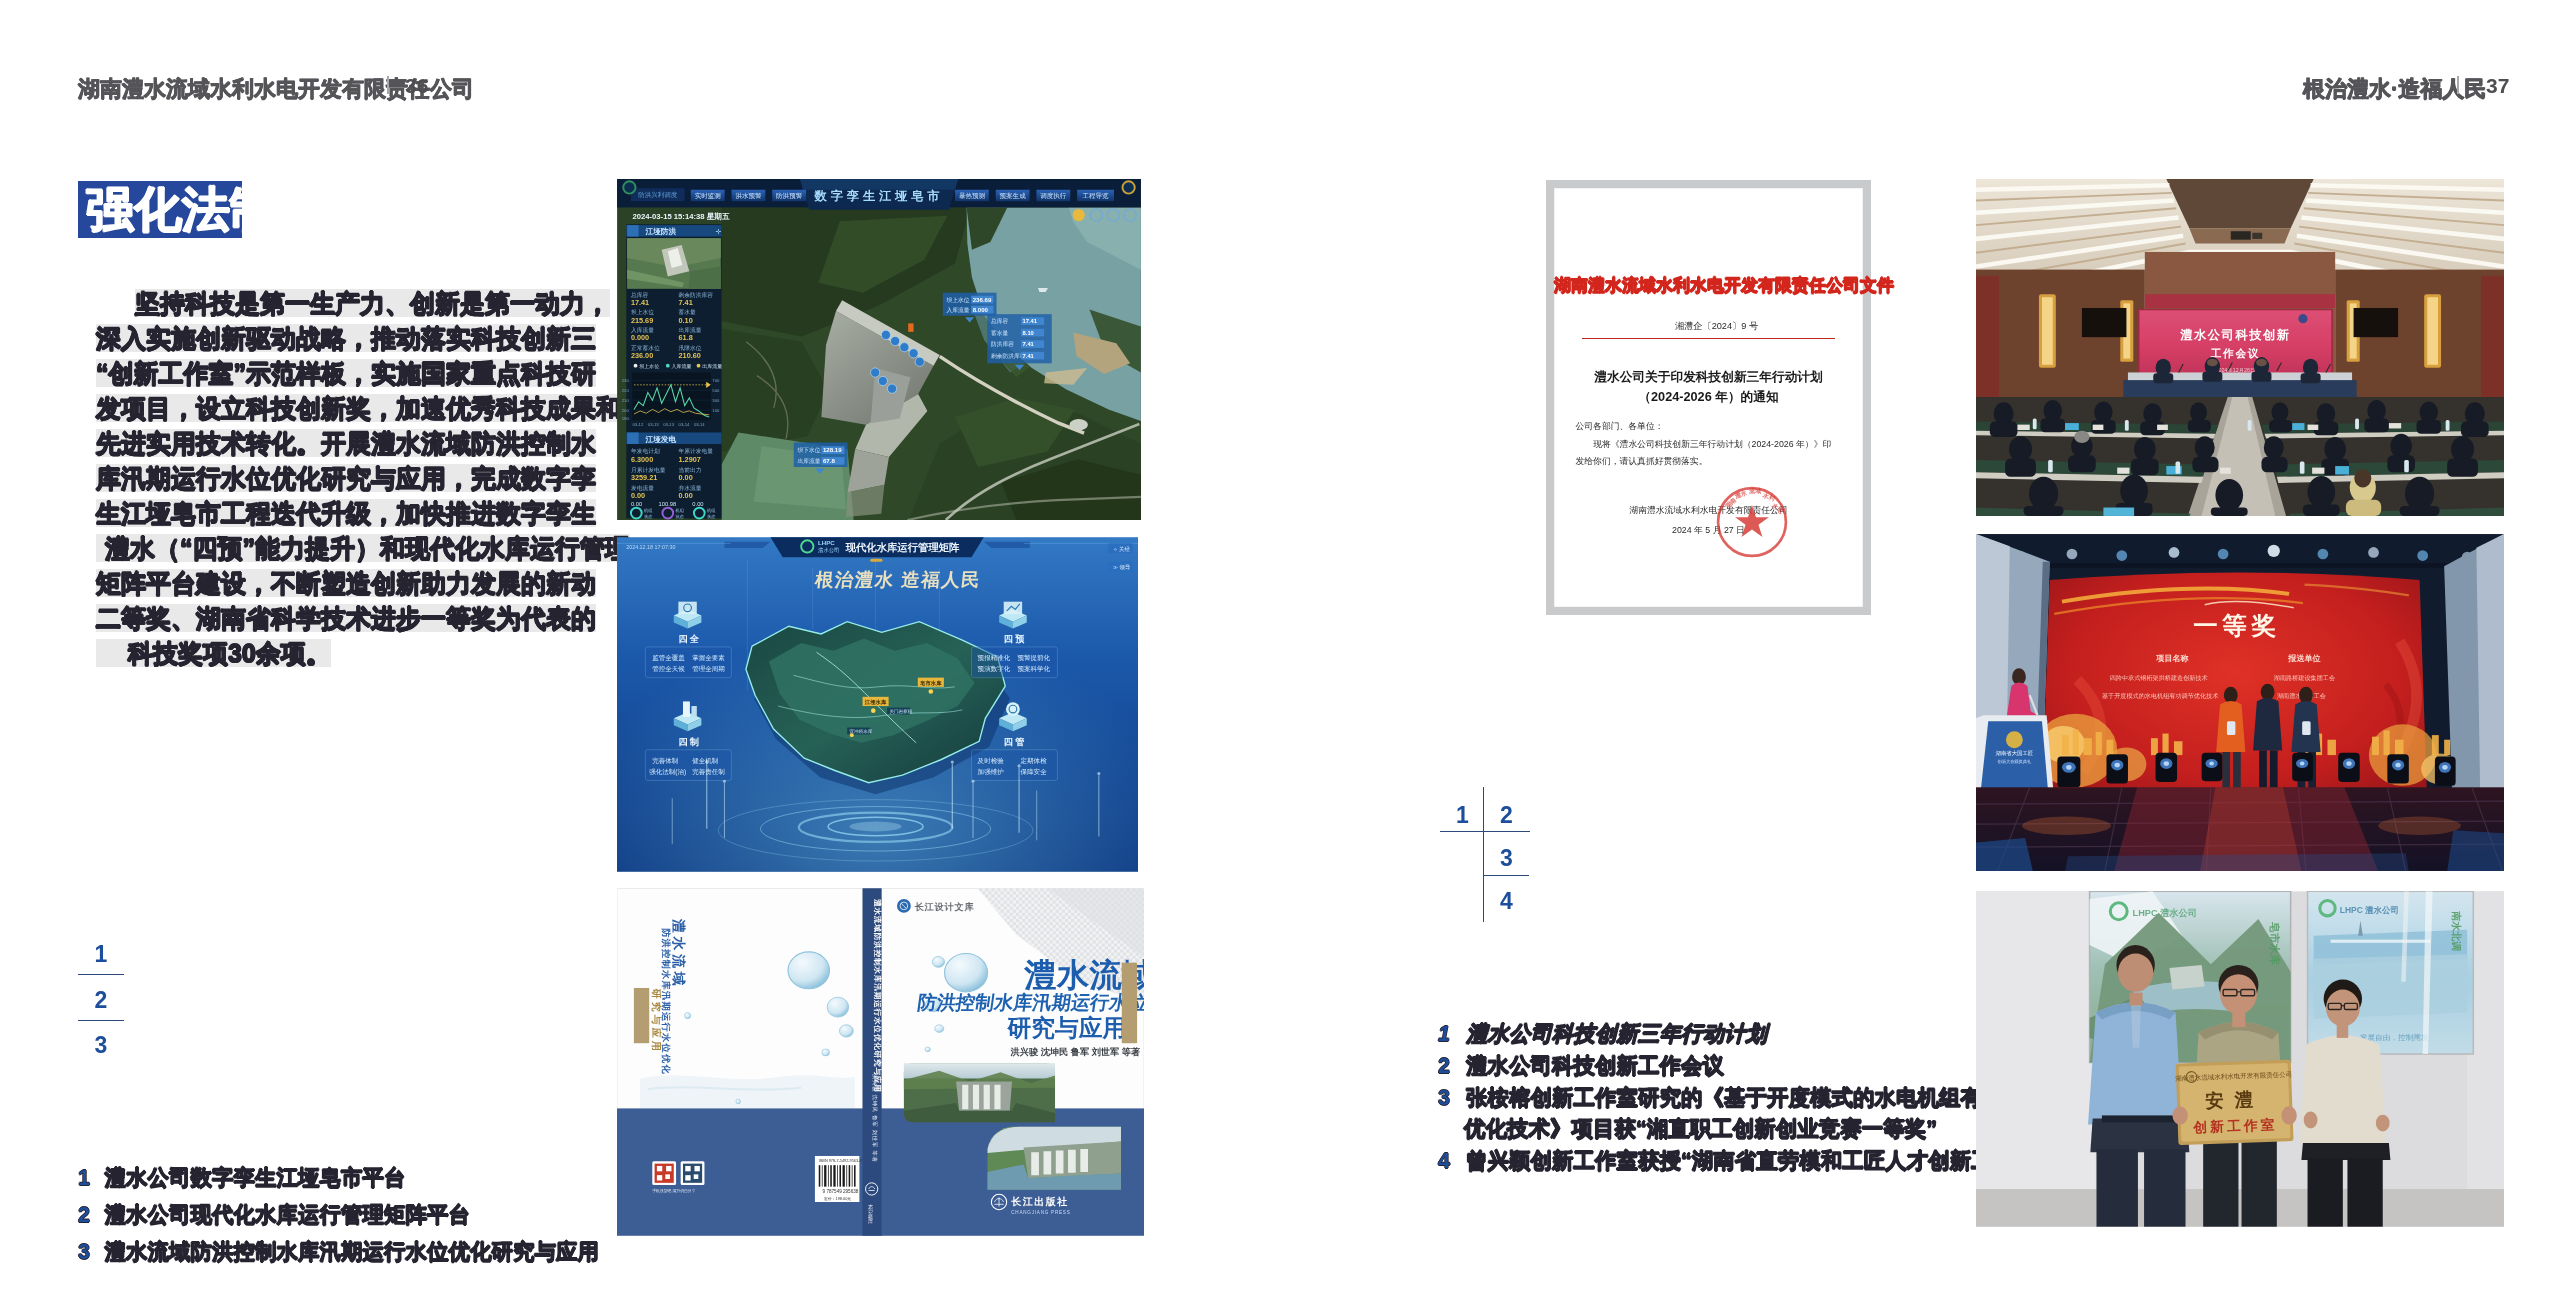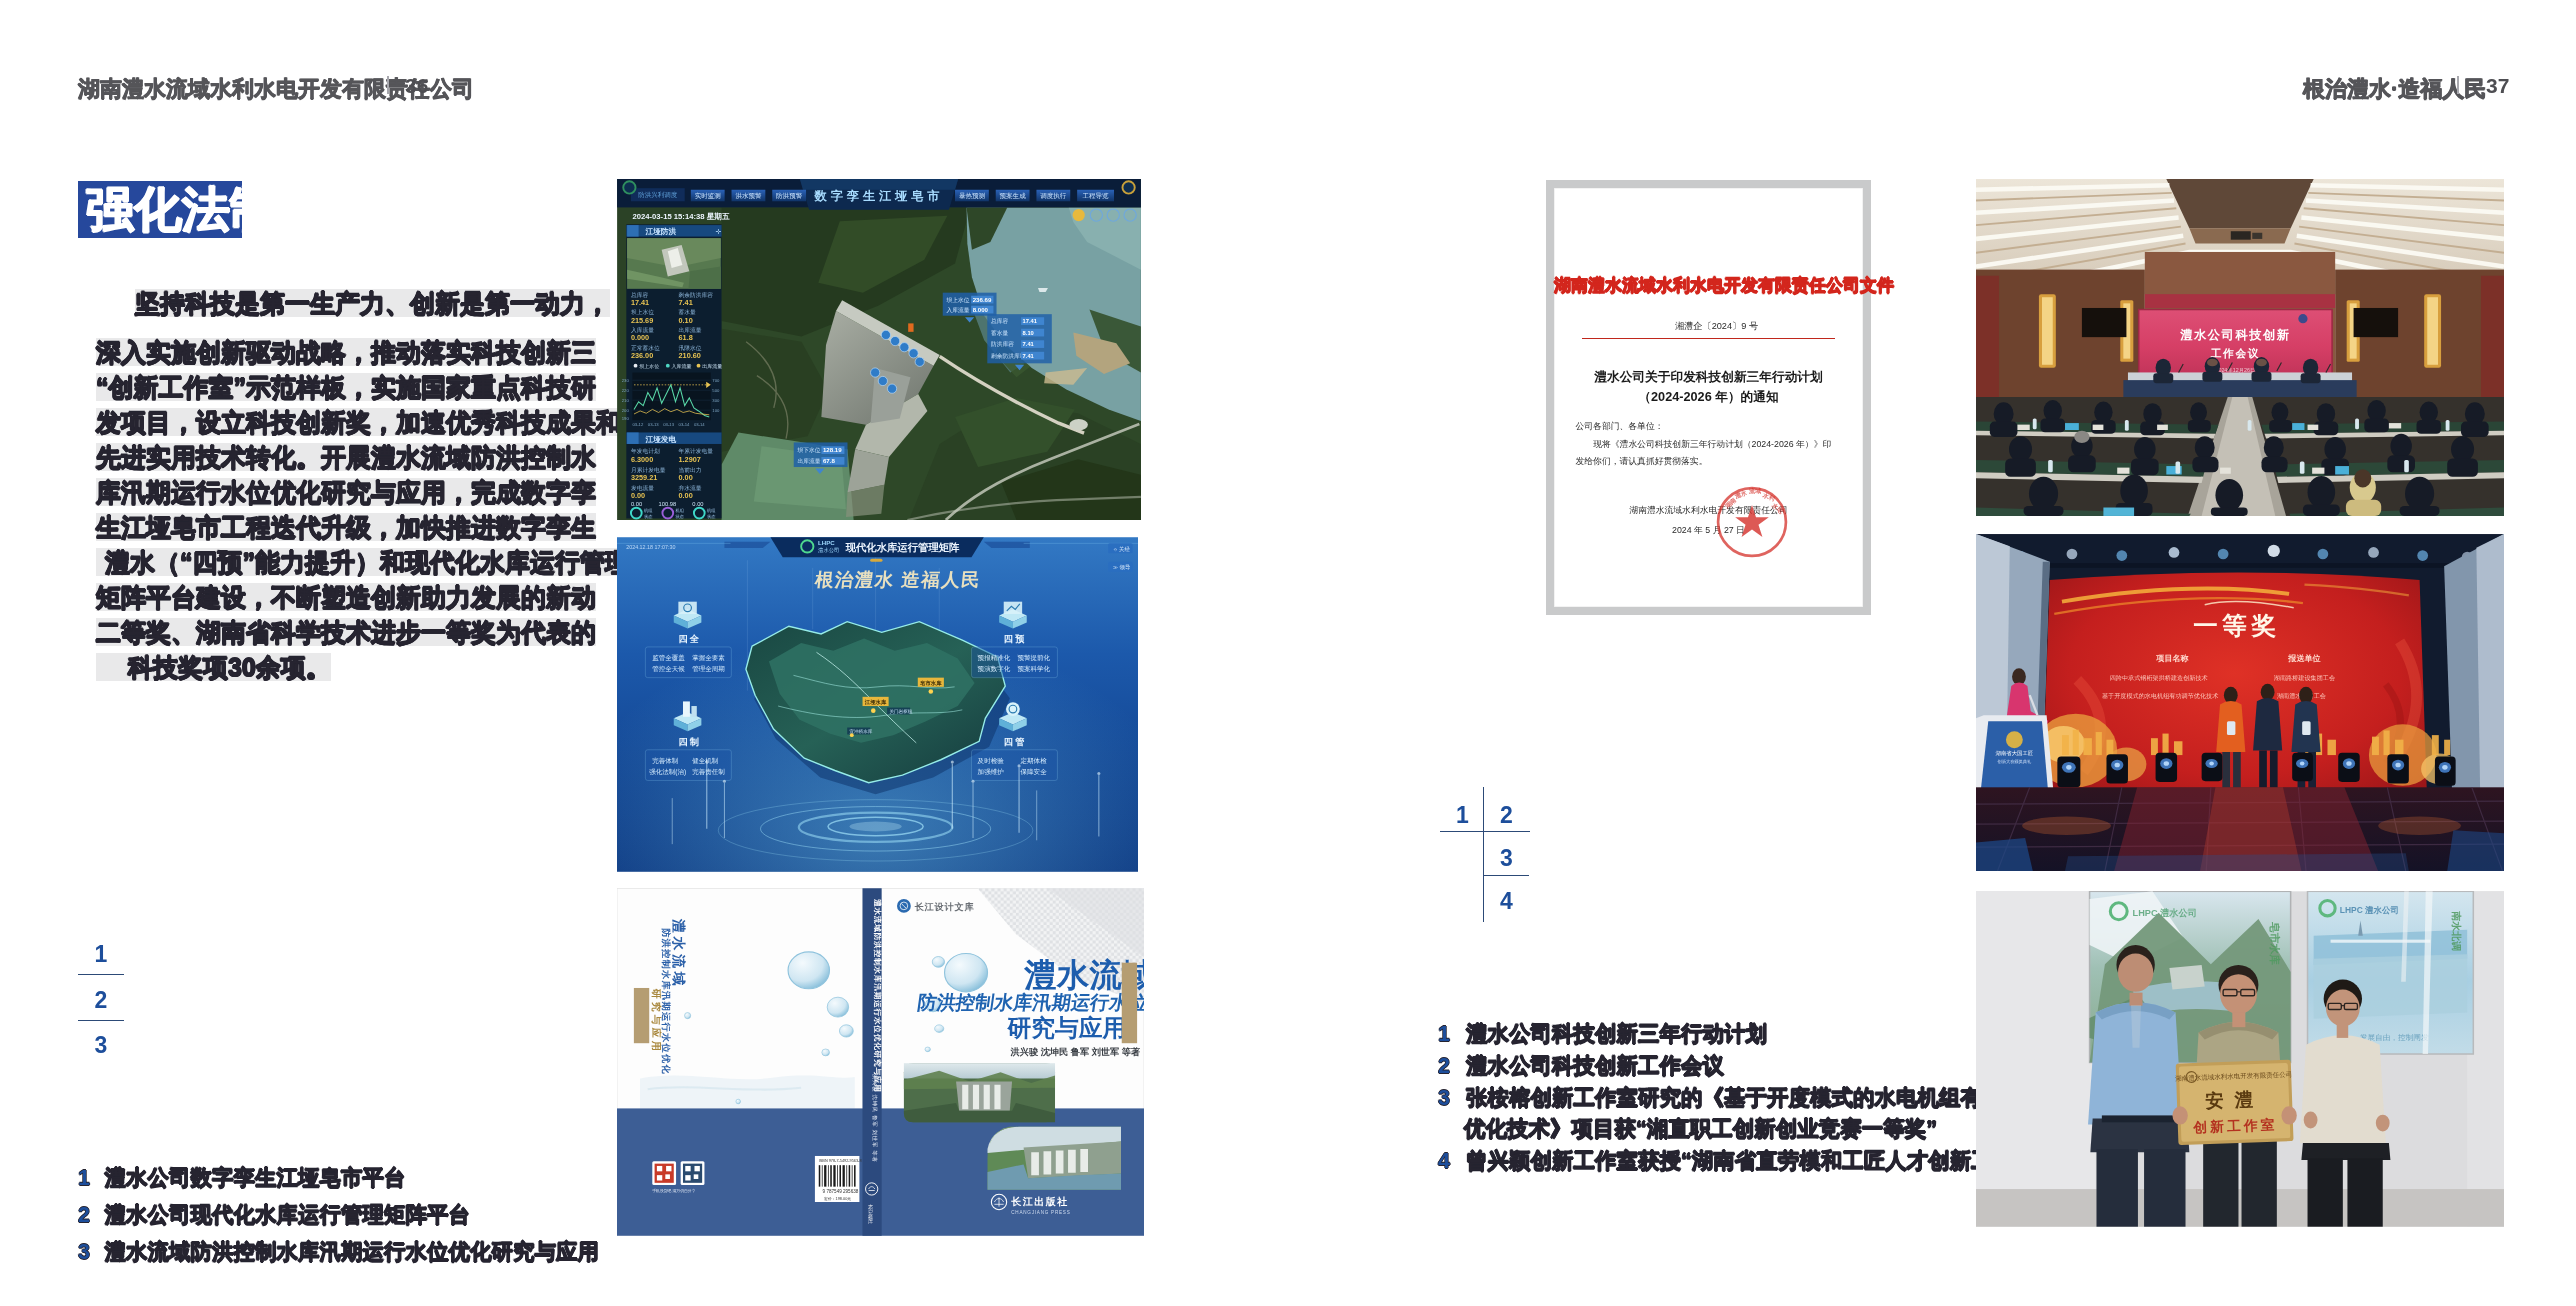--- a/index.html
+++ b/index.html
@@ -22,21 +22,21 @@
 <div class="abs" style="left:2457px;top:76px;width:1.9px;height:17.7px;background:#a8a8ae;"></div>
 
 <div class="abs" style="left:2486px;top:74px;font-size:21px;font-weight:bold;color:#4e4e52;">37</div>
 
 <div class="abs" style="left:78px;top:181px;width:164px;height:57px;background:#26489c;"></div>
 
 <div class="abs" style="left:86px;top:190px;font-size:48px;font-weight:bold;color:#ffffff;line-height:40px;text-shadow:0.9px 0 #fff,-0.9px 0 #fff,0 0.9px #fff,0 -0.9px #fff;">强化法制</div>
 
 <div class="abs cjk" style="left:96px;top:286px;font-size:25px;font-weight:bold;color:#262430;line-height:35px;white-space:nowrap;text-shadow:0.8px 0 #262430,-0.8px 0 #262430,0 0.8px #262430,0 -0.8px #262430,0.6px 0.6px #262430,-0.6px 0.6px #262430;">
 <div style="height:35px;"><span style="display:inline-block;width:39px;"></span><span style="background:rgba(38,36,48,0.10);">坚持科技是第一生产力、创新是第一动力，</span></div>
-<div style="height:35px;margin-top:14px;"><span style="background:rgba(38,36,48,0.10);">深入实施创新驱动战略，推动落实科技创新三</span></div>
+<div style="height:35px;"><span style="background:rgba(38,36,48,0.10);">深入实施创新驱动战略，推动落实科技创新三</span></div>
 <div style="height:35px;"><span style="background:rgba(38,36,48,0.10);">“创新工作室”示范样板，实施国家重点科技研</span></div>
 <div style="height:35px;"><span style="background:rgba(38,36,48,0.10);">发项目，设立科技创新奖，加速优秀科技成果和</span></div>
 <div style="height:35px;"><span style="background:rgba(38,36,48,0.10);">先进实用技术转化。开展澧水流域防洪控制水</span></div>
 <div style="height:35px;"><span style="background:rgba(38,36,48,0.10);">库汛期运行水位优化研究与应用，完成数字孪</span></div>
 <div style="height:35px;"><span style="background:rgba(38,36,48,0.10);">生江垭皂市工程迭代升级，加快推进数字孪生</span></div>
 <div style="height:35px;"><span style="background:rgba(38,36,48,0.10);padding-left:9px;">澧水（“四预”能力提升）和现代化水库运行管理</span></div>
 <div style="height:35px;"><span style="background:rgba(38,36,48,0.10);">矩阵平台建设，不断塑造创新助力发展的新动</span></div>
 <div style="height:35px;"><span style="background:rgba(38,36,48,0.10);">二等奖、湖南省科学技术进步一等奖为代表的</span></div>
 <div style="height:35px;"><span style="background:rgba(38,36,48,0.10);padding-left:32px;">科技奖项30余项。</span></div>
 </div>
@@ -64,21 +64,21 @@
 <div class="abs" style="left:1491px;top:802px;width:31px;text-align:center;font-size:23px;font-weight:bold;color:#1d4e9b;">2</div>
 
 <div class="abs" style="left:1440px;top:831px;width:90px;border-top:1.5px solid #2c4a77;"></div>
 
 <div class="abs" style="left:1491px;top:845px;width:31px;text-align:center;font-size:23px;font-weight:bold;color:#1d4e9b;">3</div>
 
 <div class="abs" style="left:1483px;top:875px;width:46px;border-top:1.5px solid #2c4a77;"></div>
 
 <div class="abs" style="left:1491px;top:888px;width:31px;text-align:center;font-size:23px;font-weight:bold;color:#1d4e9b;">4</div>
 
-<div class="abs" style="left:1438px;top:1019px;font-size:21.5px;font-weight:bold;color:#262430;white-space:nowrap;text-shadow:0.7px 0 #262430,-0.7px 0 #262430,0 0.7px #262430,0 -0.7px #262430;"><span style="color:#1d4e9b;">1</span><span style="display:inline-block;width:16px;"></span>澧水公司科技创新三年行动计划</div>
+<div class="abs" style="left:1438px;top:1019px;font-size:21.5px;font-weight:bold;color:#262430;white-space:nowrap;text-shadow:0.7px 0 #262430,-0.7px 0 #262430,0 0.7px #262430,0 -0.7px #262430;font-style:italic;"><span style="color:#1d4e9b;">1</span><span style="display:inline-block;width:16px;"></span>澧水公司科技创新三年行动计划</div>
 
 <div class="abs" style="left:1438px;top:1051px;font-size:21.5px;font-weight:bold;color:#262430;white-space:nowrap;text-shadow:0.7px 0 #262430,-0.7px 0 #262430,0 0.7px #262430,0 -0.7px #262430;"><span style="color:#1d4e9b;">2</span><span style="display:inline-block;width:16px;"></span>澧水公司科技创新工作会议</div>
 
 <div class="abs" style="left:1438px;top:1083px;font-size:21.5px;font-weight:bold;color:#262430;line-height:31px;white-space:nowrap;text-shadow:0.7px 0 #262430,-0.7px 0 #262430,0 0.7px #262430,0 -0.7px #262430;"><span style="color:#1d4e9b;">3</span><span style="display:inline-block;width:16px;"></span>张桉榕创新工作室研究的《基于开度模式的水电机组有功调节<br><span style="display:inline-block;width:26px;"></span>优化技术》项目获“湘直职工创新创业竞赛一等奖”</div>
 
 <div class="abs" style="left:1438px;top:1146px;font-size:21.5px;font-weight:bold;color:#262430;white-space:nowrap;text-shadow:0.7px 0 #262430,-0.7px 0 #262430,0 0.7px #262430,0 -0.7px #262430;"><span style="color:#1d4e9b;">4</span><span style="display:inline-block;width:16px;"></span>曾兴颖创新工作室获授“湖南省直劳模和工匠人才创新工作室”</div>
 
 <svg class="abs" style="left:617px;top:179px;" width="524" height="341" viewBox="0 0 682 444">
  <defs>
   <linearGradient id="f1lake" x1="0" y1="0" x2="0.7" y2="1">

